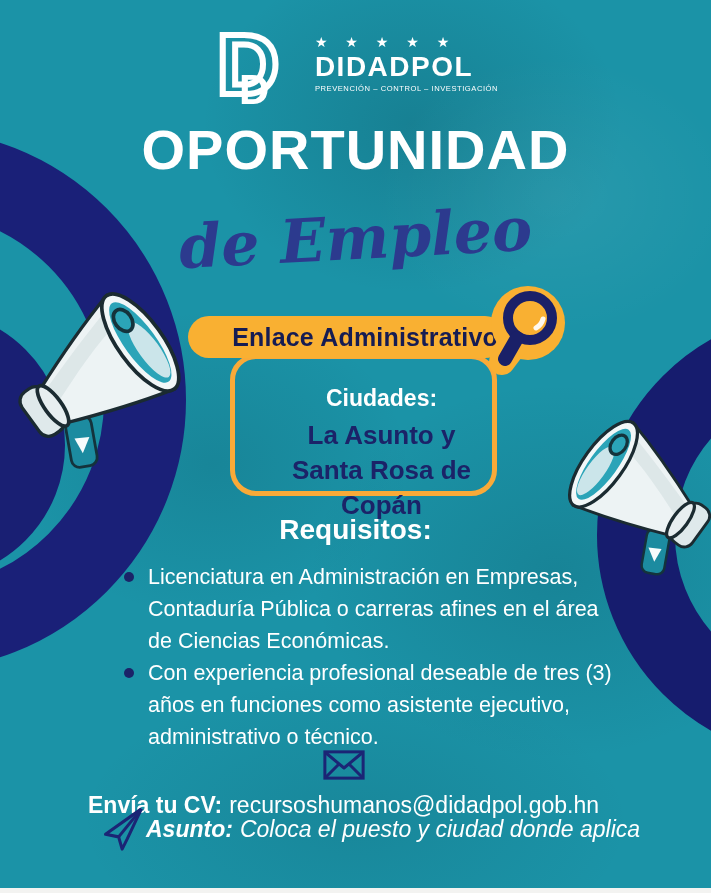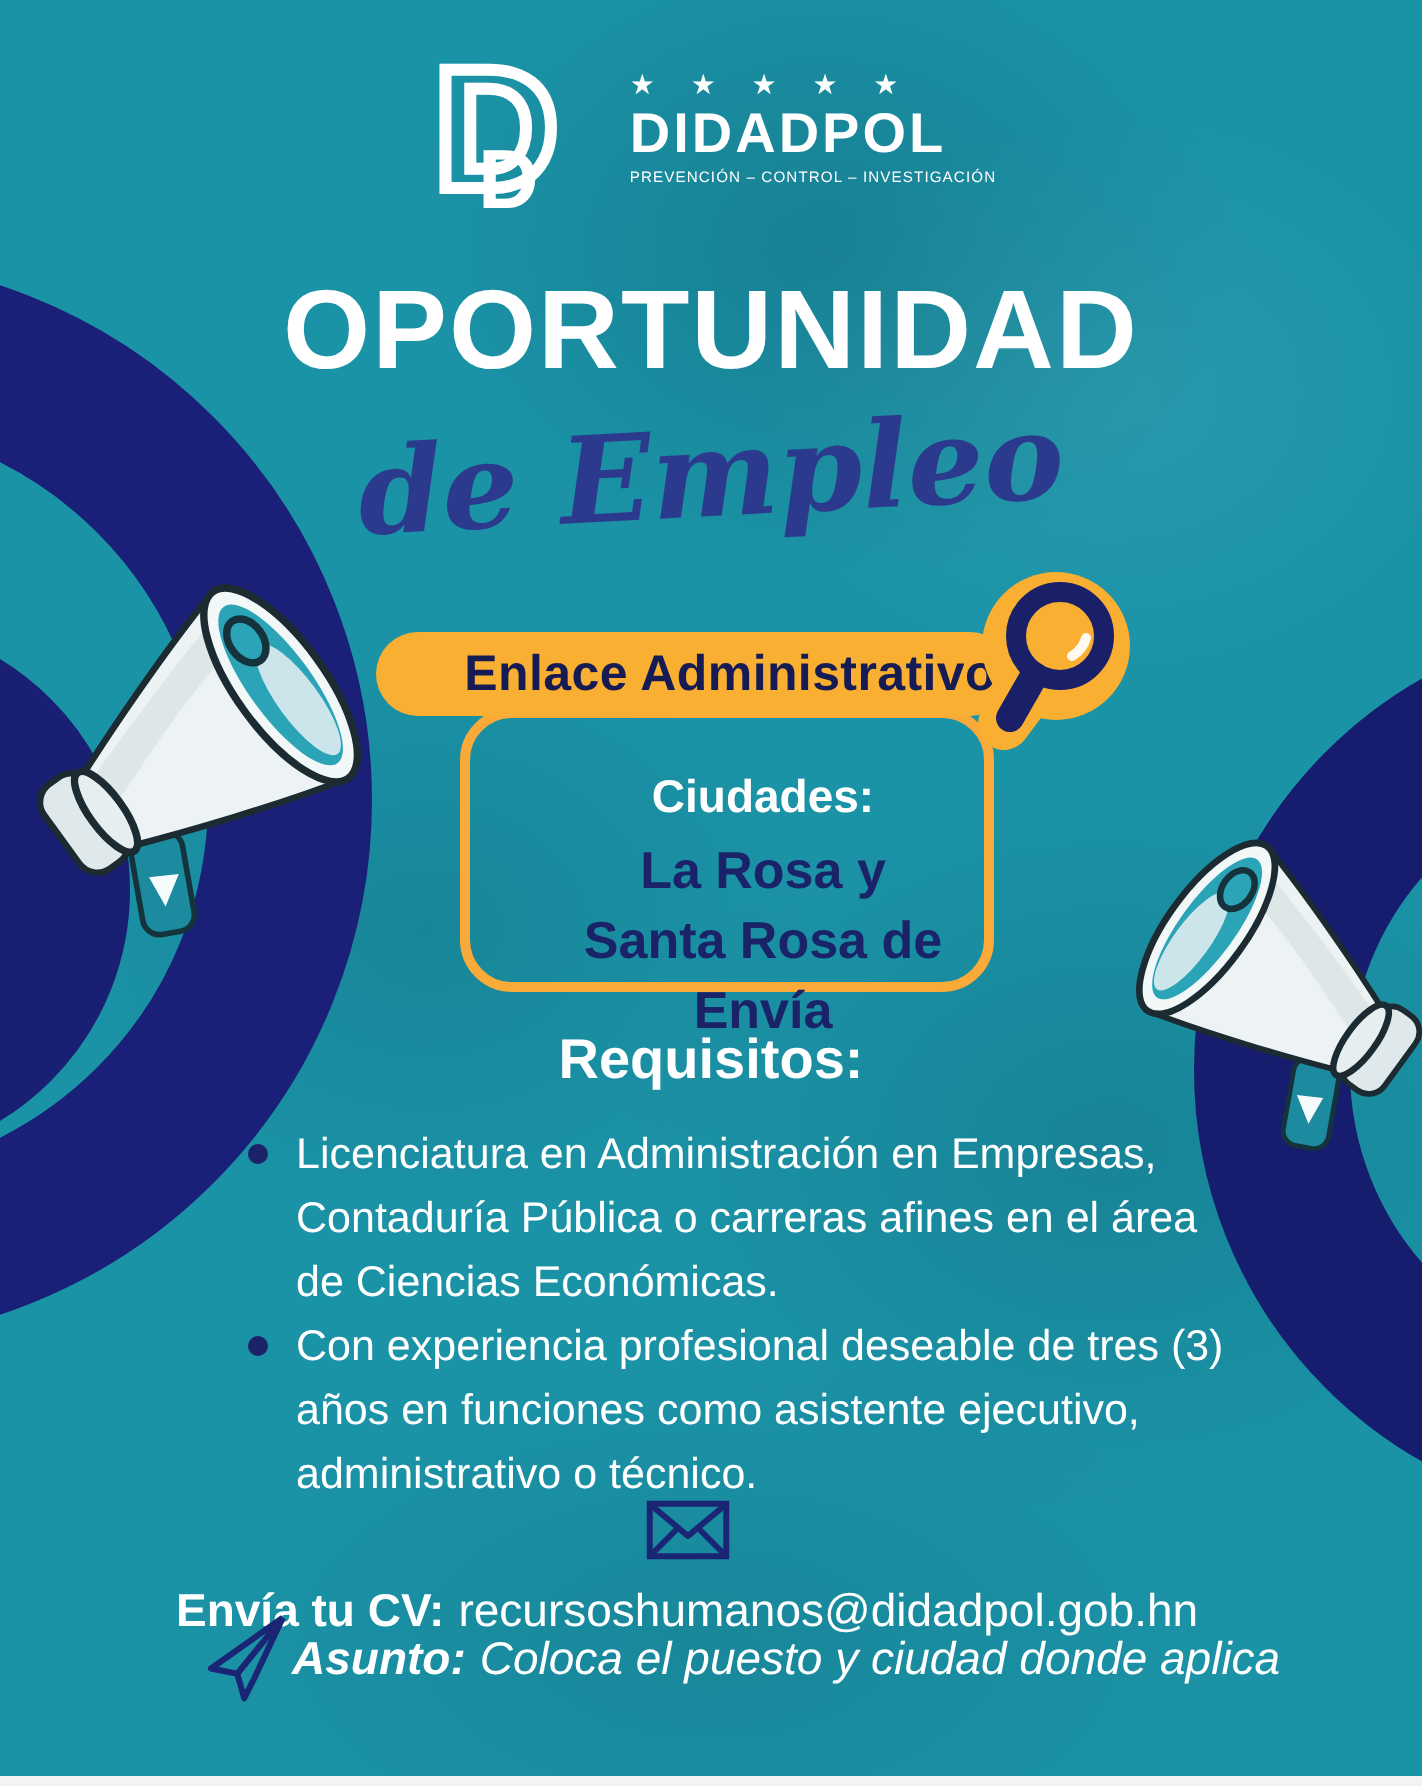--- a/index.html
+++ b/index.html
@@ -18,21 +18,21 @@
   svg{display:block;}
 
   
   .logo-row{top:20px;left:0;right:0;display:flex;justify-content:center;align-items:center;gap:10px;z-index:6;}
   .logo-text{display:flex;flex-direction:column;align-items:flex-start;color:#fff;}
   .logo-stars{font-size:14px;letter-spacing:7px;line-height:18px;white-space:nowrap;}
   .logo-brand{font-size:28px;font-weight:bold;letter-spacing:1.5px;line-height:32px;}
   .logo-tagline{font-size:7.6px;letter-spacing:0.55px;line-height:11px;white-space:nowrap;}
 
   
-  .title-main{top:136px;left:0;right:0;text-align:center;color:#fff;
+  .title-main{top:121px;left:0;right:0;text-align:center;color:#fff;
     font-size:56px;font-weight:bold;letter-spacing:1px;line-height:58px;z-index:5;}
   .title-script{top:192px;left:0;right:0;text-align:center;color:#2c3a8e;
     font-family:"DejaVu Serif",serif;font-style:italic;font-weight:bold;
     font-size:60px;line-height:92px;transform:rotate(-3deg);z-index:5;}
 
   
   .pill{left:188px;top:316px;width:318px;height:42px;background:#f9b032;border-radius:22px;
     display:flex;align-items:center;justify-content:flex-end;z-index:7;}
   .pill-label{font-size:25px;font-weight:bold;color:#161c53;letter-spacing:0.2px;padding-right:8px;}
   .mag-blob{left:490px;top:286px;width:76px;height:80px;z-index:8;overflow:visible;}
@@ -116,22 +116,22 @@
       <div class="logo-brand">DIDADPOL</div>
       <div class="logo-tagline">PREVENCIÓN – CONTROL – INVESTIGACIÓN</div>
     </div>
   </div>
 
   <div class="abs title-main">OPORTUNIDAD</div>
   <div class="abs title-script">de Empleo</div>
 
   <div class="abs cities-box">
     <div class="cities-head">Ciudades:</div>
-    <div class="cities-line first">La Rosa y</div>
-    <div class="cities-line">Santa Rosa de Envía</div>
+    <div class="cities-line first">La Asunto y</div>
+    <div class="cities-line">Santa Rosa de Copán</div>
   </div>
 
   <div class="abs pill">
     <span class="pill-label">Enlace Administrativo</span>
   </div>
 
   <svg class="abs mag-blob" width="76" height="80" viewBox="0 0 76 80">
     <circle cx="38" cy="37" r="37" fill="#f9b032"></circle>
     <path d="M30,52 L12,76" stroke="#f9b032" stroke-width="26" stroke-linecap="round"></path>
     <circle cx="40" cy="32" r="22" fill="#f9b032" stroke="#1a2068" stroke-width="10"></circle>

